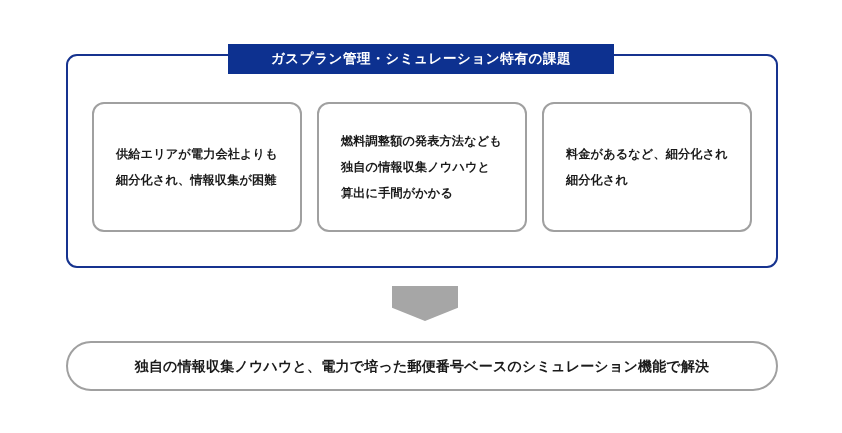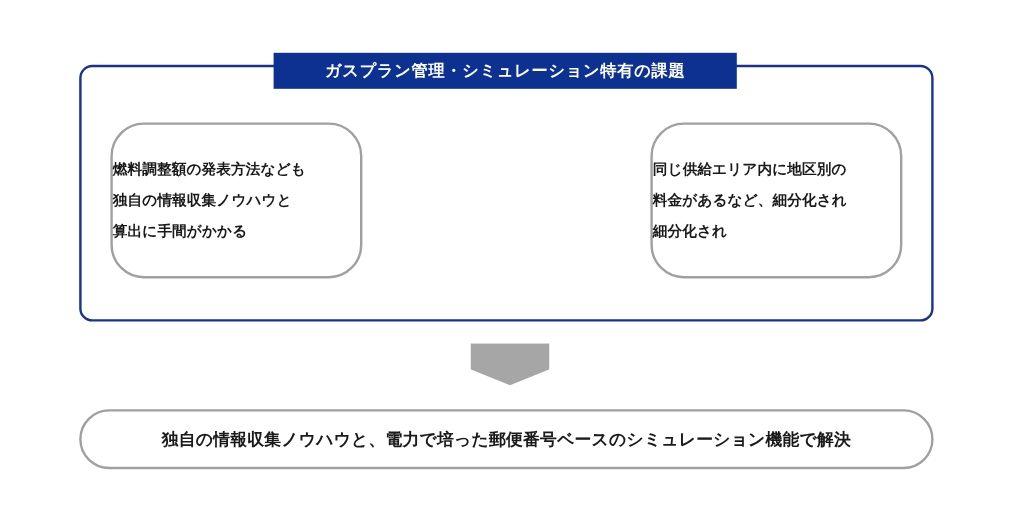--- a/index.html
+++ b/index.html
@@ -68,25 +68,25 @@
     height: 130px;
     display: flex;
     justify-content: space-between;
     z-index: 3;
   }
   .challenge-card {
     box-sizing: border-box;
     width: 210px;
     height: 130px;
     border: 2px solid #a0a0a0;
-    border-radius: 28px;
+    border-radius: 12px;
     background: #ffffff;
     display: flex;
     align-items: center;
-    padding: 0 0;
+    padding: 0 22px;
   }
   .card-text {
     font-size: 12.2px;
     font-weight: bold;
     color: #1a1a1a;
     line-height: 26px;
     letter-spacing: 0.1px;
     width: 100%;
   }
   .card-text .line {
@@ -136,32 +136,37 @@
 <div id="canvas">
 
   <div class="challenge-frame"></div>
 
   <div class="section-banner">
     <span class="section-banner-title">ガスプラン管理・シミュレーション特有の課題</span>
   </div>
 
   <div class="cards-row">
 
+    <div class="challenge-card">
+      <div class="card-text">
+        <span class="line">供給エリアが電力会社よりも</span>
+        <span class="line">細分化され、情報収集が困難</span>
+      </div>
+    </div>
 
     <div class="challenge-card">
       <div class="card-text">
         <span class="line">燃料調整額の発表方法なども</span>
         <span class="line">独自の情報収集ノウハウと</span>
         <span class="line">算出に手間がかかる</span>
       </div>
     </div>
 
     <div class="challenge-card">
       <div class="card-text">
-        <span class="line">同じ供給エリア内に地区別の</span>
         <span class="line">料金があるなど、細分化され</span>
         <span class="line">細分化され</span>
       </div>
     </div>
 
   </div>
 
   <div class="down-arrow"></div>
 
   <div class="solution-pill">

